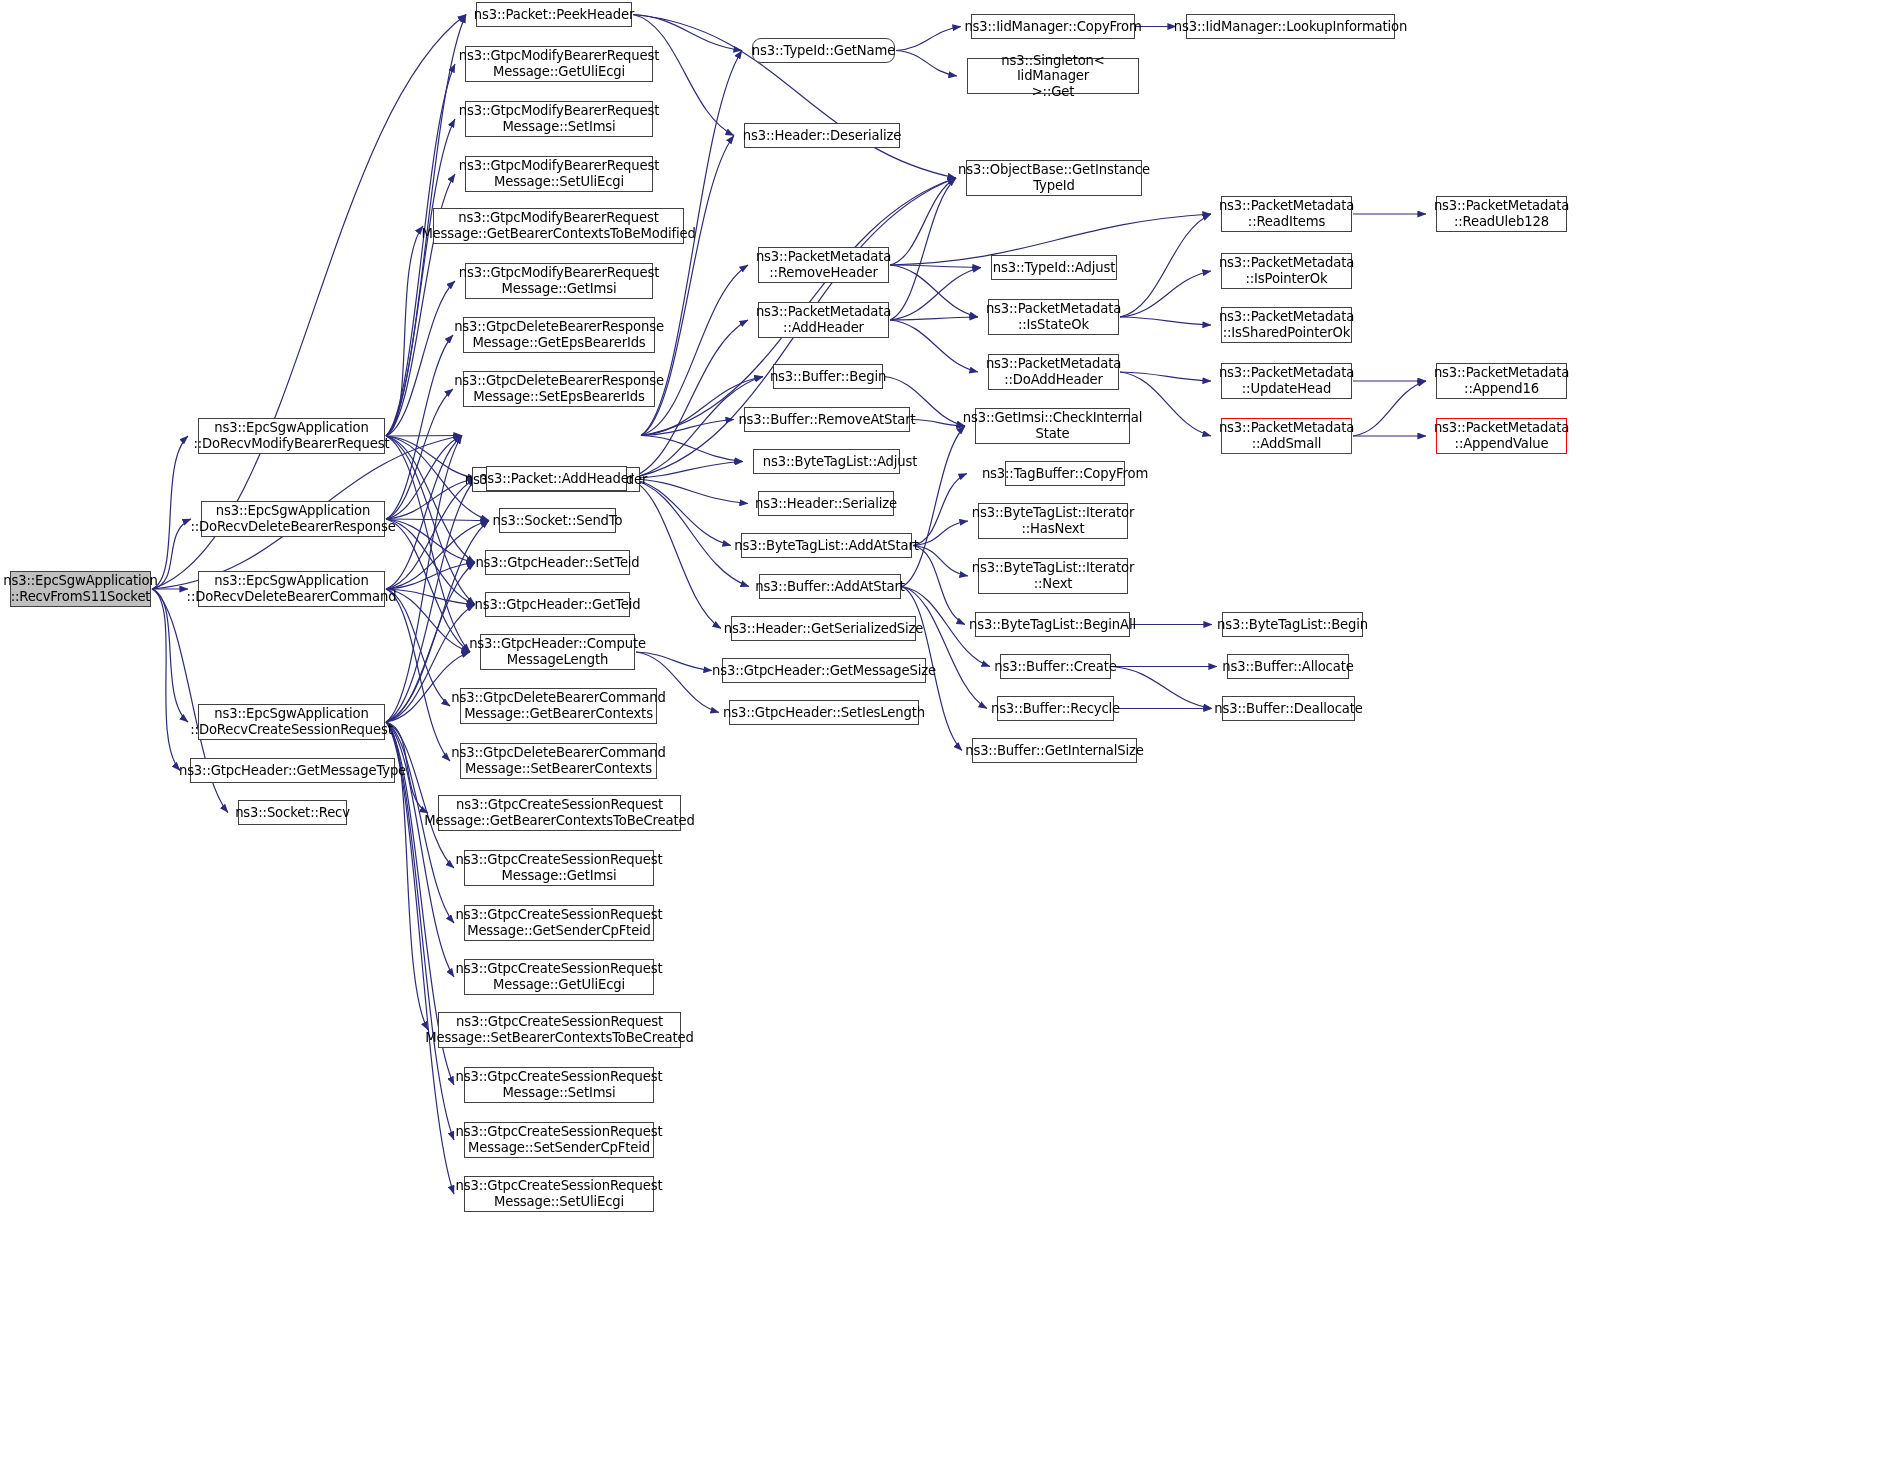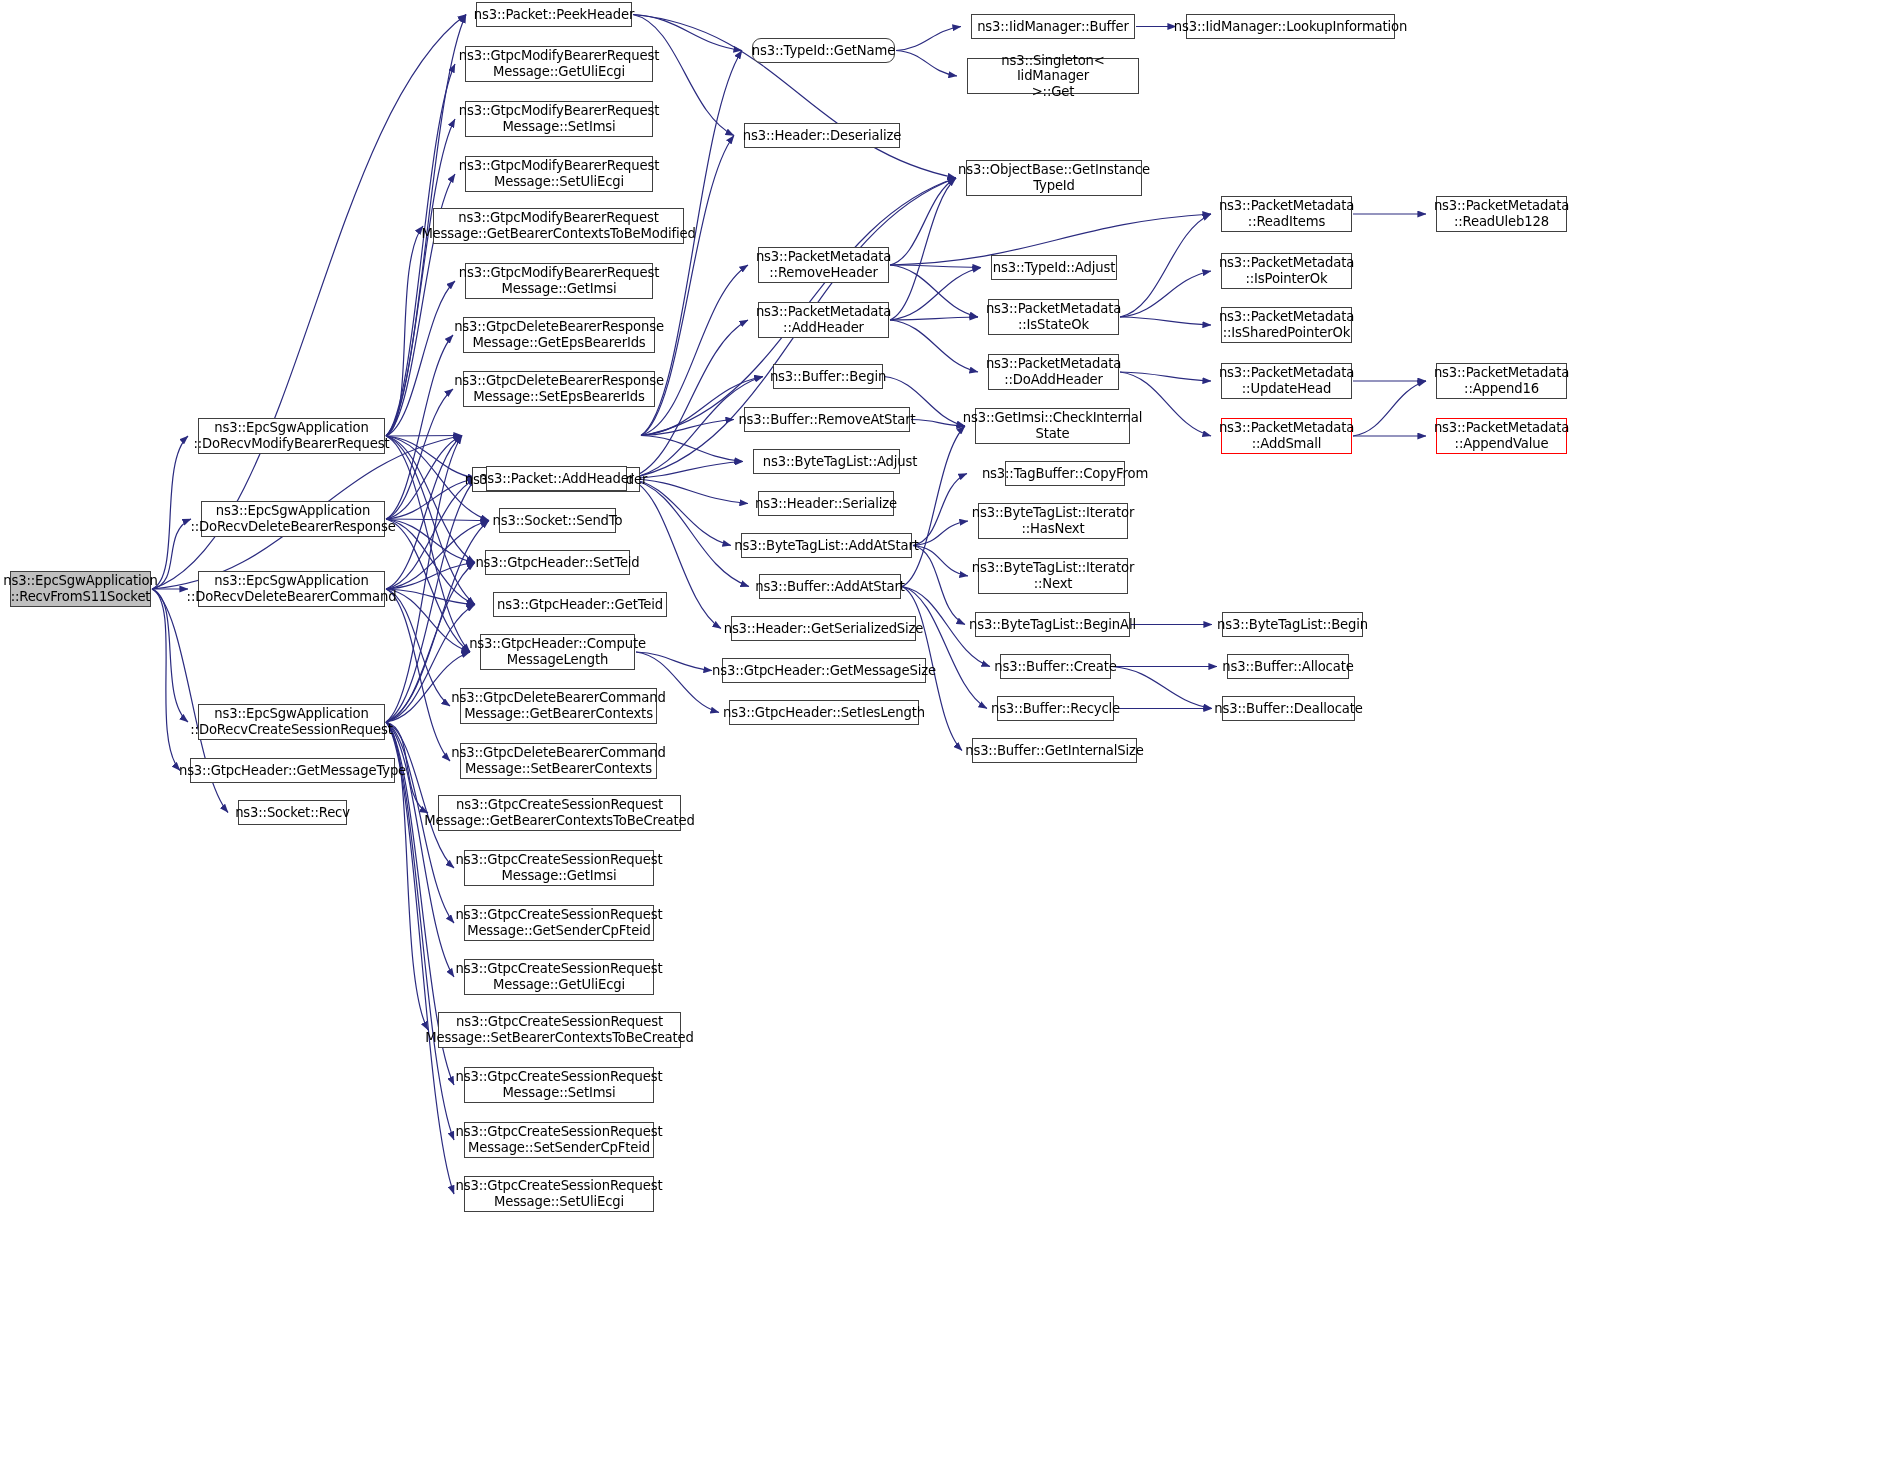--- a/index.html
+++ b/index.html
@@ -167,21 +167,21 @@
       <div class="node" style="left: 465px; top: 263px; width: 188px; height: 36px;">ns3::GtpcModifyBearerRequest
 Message::GetImsi</div>
       <div class="node" style="left: 463px; top: 317px; width: 192px; height: 36px;">ns3::GtpcDeleteBearerResponse
 Message::GetEpsBearerIds</div>
       <div class="node" style="left: 463px; top: 371px; width: 192px; height: 36px;">ns3::GtpcDeleteBearerResponse
 Message::SetEpsBearerIds</div>
       <div class="node" style="left: 472px; top: 423px; width: 168px; height: 25px; margin-top: 44px;">ns3::Packet::RemoveHeader</div>
       <div class="node" style="left: 486px; top: 466px; width: 141px; height: 25px;">ns3::Packet::AddHeader</div>
       <div class="node" style="left: 499px; top: 508px; width: 117px; height: 25px;">ns3::Socket::SendTo</div>
       <div class="node" style="left: 485px; top: 550px; width: 145px; height: 25px;">ns3::GtpcHeader::SetTeid</div>
-      <div class="node" style="left: 485px; top: 592px; width: 174px; height: 25px; margin-left: 8px;">ns3::GtpcHeader::GetTeid</div>
+      <div class="node" style="left: 485px; top: 592px; width: 145px; height: 25px;">ns3::GtpcHeader::GetTeid</div>
       <div class="node" style="left: 480px; top: 634px; width: 155px; height: 36px;">ns3::GtpcHeader::Compute
 MessageLength</div>
       <div class="node" style="left: 460px; top: 688px; width: 197px; height: 36px;">ns3::GtpcDeleteBearerCommand
 Message::GetBearerContexts</div>
       <div class="node" style="left: 460px; top: 743px; width: 197px; height: 36px;">ns3::GtpcDeleteBearerCommand
 Message::SetBearerContexts</div>
       <div class="node" style="left: 438px; top: 795px; width: 243px; height: 36px;">ns3::GtpcCreateSessionRequest
 Message::GetBearerContextsToBeCreated</div>
       <div class="node" style="left: 464px; top: 850px; width: 190px; height: 36px;">ns3::GtpcCreateSessionRequest
 Message::GetImsi</div>
@@ -205,21 +205,21 @@
 ::AddHeader</div>
       <div class="node" style="left: 773px; top: 364px; width: 110px; height: 25px;">ns3::Buffer::Begin</div>
       <div class="node" style="left: 744px; top: 407px; width: 166px; height: 25px;">ns3::Buffer::RemoveAtStart</div>
       <div class="node" style="left: 753px; top: 449px; width: 147px; height: 25px; padding-left: 31px;">ns3::ByteTagList::Adjust</div>
       <div class="node" style="left: 758px; top: 491px; width: 136px; height: 25px;">ns3::Header::Serialize</div>
       <div class="node" style="left: 741px; top: 533px; width: 171px; height: 25px;">ns3::ByteTagList::AddAtStart</div>
       <div class="node" style="left: 759px; top: 574px; width: 142px; height: 25px;">ns3::Buffer::AddAtStart</div>
       <div class="node" style="left: 731px; top: 616px; width: 185px; height: 25px;">ns3::Header::GetSerializedSize</div>
       <div class="node" style="left: 722px; top: 658px; width: 204px; height: 25px;">ns3::GtpcHeader::GetMessageSize</div>
       <div class="node" style="left: 729px; top: 700px; width: 190px; height: 25px;">ns3::GtpcHeader::SetIesLength</div>
-      <div class="node" style="left: 971px; top: 14px; width: 164px; height: 25px;">ns3::IidManager::Buffer</div>
+      <div class="node" style="left: 971px; top: 14px; width: 164px; height: 25px;">ns3::IidManager::CopyFrom</div>
       <div class="node" style="left: 967px; top: 58px; width: 172px; height: 36px;">ns3::Singleton&lt; IidManager
 &gt;::Get</div>
       <div class="node" style="left: 966px; top: 160px; width: 176px; height: 36px;">ns3::ObjectBase::GetInstance
 TypeId</div>
       <div class="node" style="left: 991px; top: 255px; width: 126px; height: 25px;">ns3::TypeId::Adjust</div>
       <div class="node" style="left: 988px; top: 299px; width: 131px; height: 36px;">ns3::PacketMetadata
 ::IsStateOk</div>
       <div class="node" style="left: 988px; top: 354px; width: 131px; height: 36px;">ns3::PacketMetadata
 ::DoAddHeader</div>
       <div class="node" style="left: 975px; top: 408px; width: 155px; height: 36px;">ns3::GetImsi::CheckInternal

